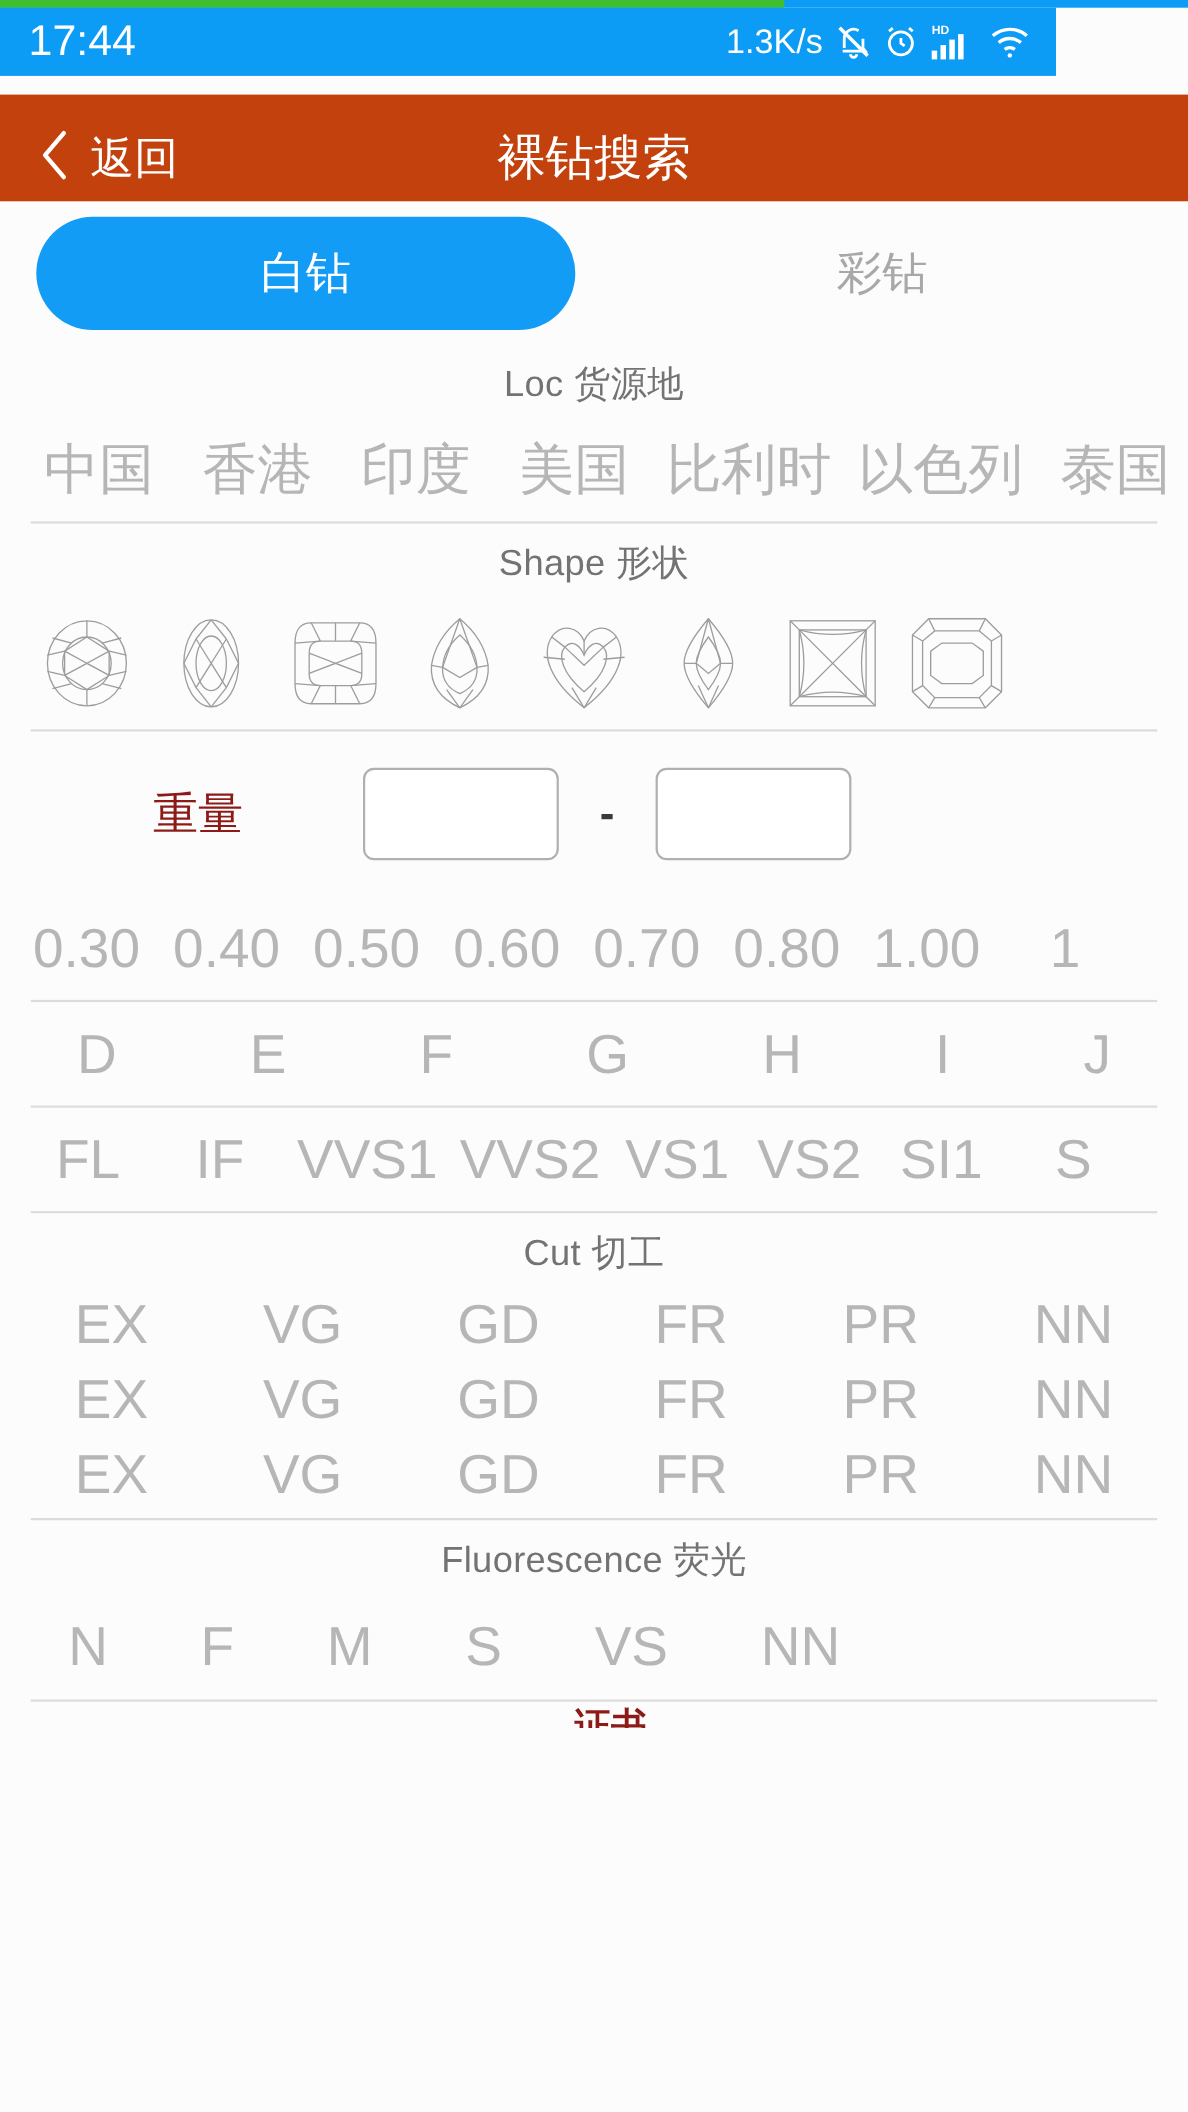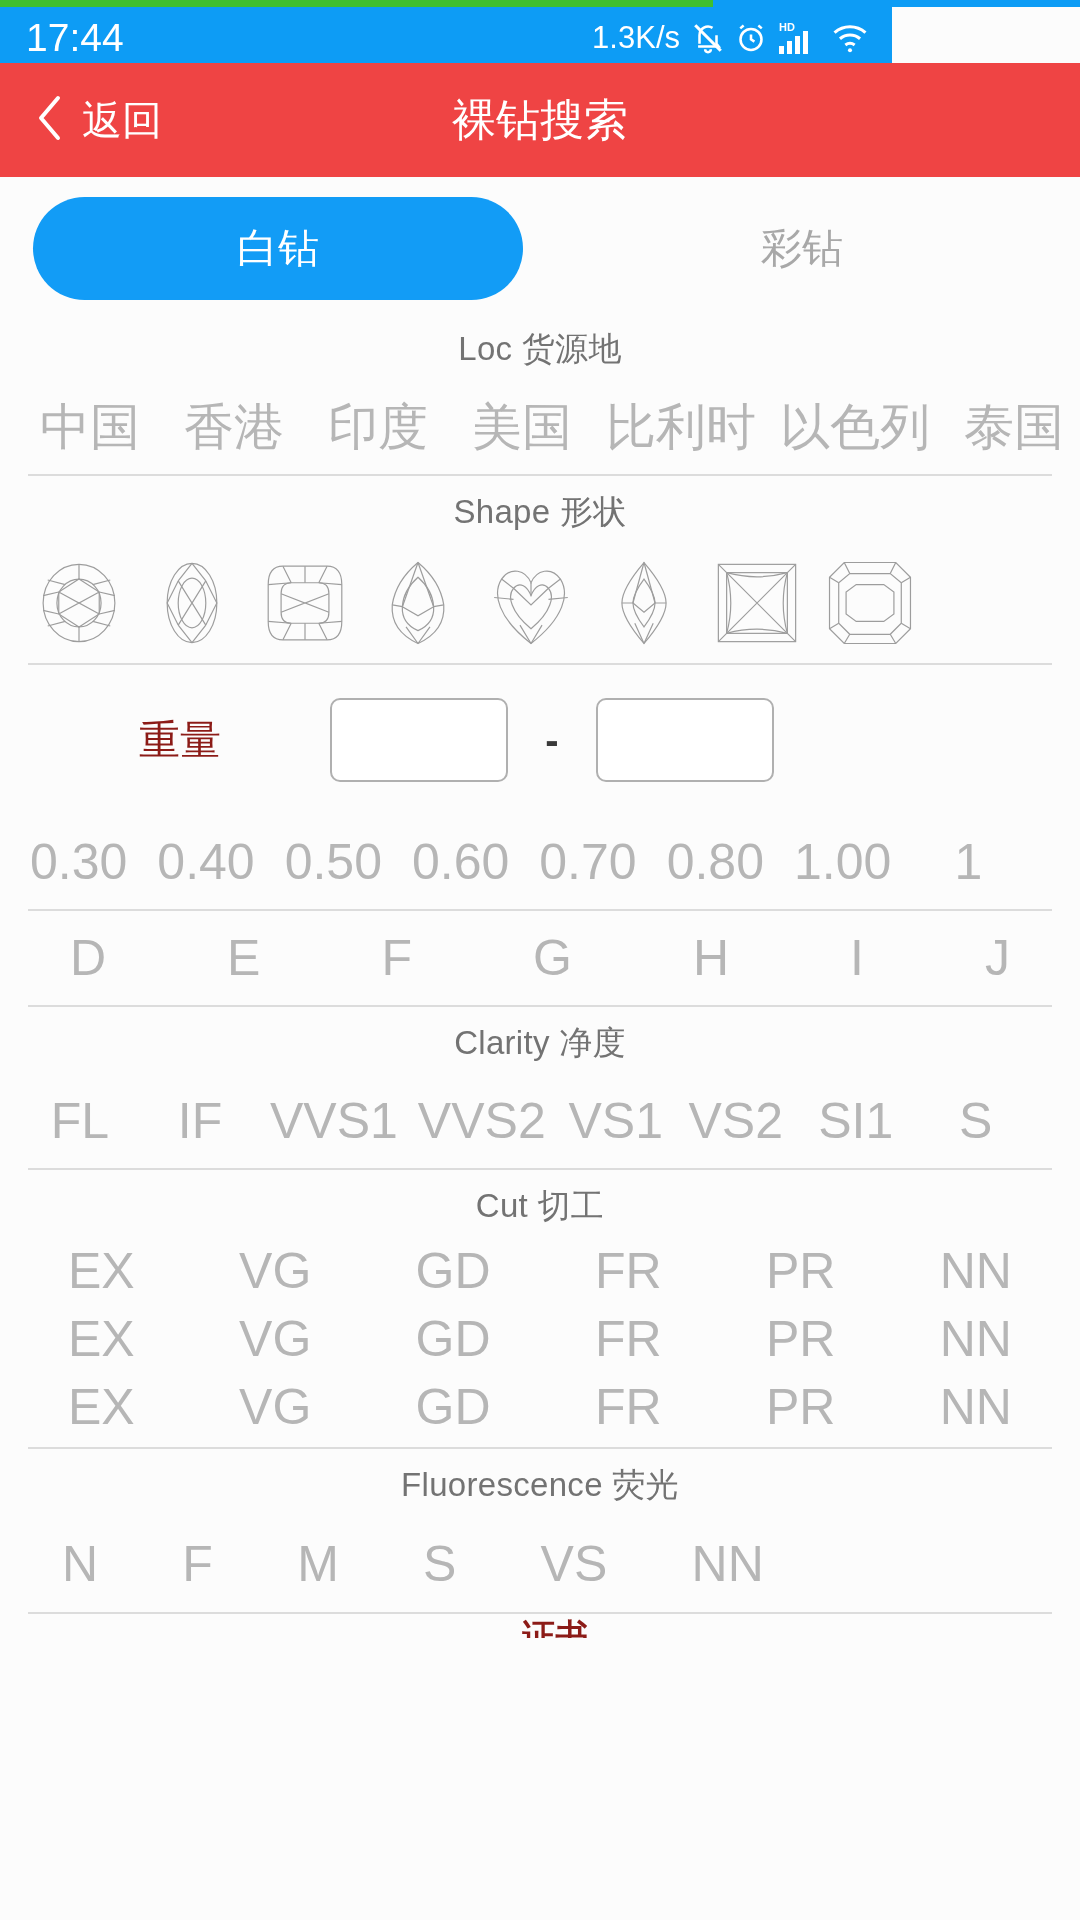--- a/index.html
+++ b/index.html
@@ -16,39 +16,39 @@
     position: absolute; top: 0; left: 0;
     width: 1080px; height: 7px; background: #0d9cf5;
   }
   .progress-fill {
     height: 100%; width: 66%; background: #3fbf2f;
   }
 
   
   .statusbar {
     position: absolute; top: 7px; left: 0;
-    width: 892px; height: 62px;
+    width: 960px; height: 62px;
     background: #0d9cf5;
     display: flex; align-items: center;
     padding: 0 22px 0 26px;
     color: #ffffff;
   }
   .status-time { font-size: 39px; letter-spacing: 0px; font-weight: 400; }
   .status-right {
     margin-left: auto; display: flex; align-items: center; gap: 9px;
   }
   .status-speed { font-size: 31px; font-weight: 400; margin-right: 2px; }
   .sicon { display: inline-flex; align-items: center; justify-content: center; }
   .sicon svg { display: block; }
 
   
   .navbar {
-    position: absolute; top: 63px; left: 0;
+    position: absolute; top: 86px; left: 0;
     width: 1080px; height: 114px;
-    background: #ef4444;
+    background: #c2410c;
     display: flex; align-items: center;
   }
   .nav-back {
     display: flex; align-items: center; gap: 16px;
     padding-left: 34px; color: #fff;
   }
   .nav-back-chevron { display: block; }
   .nav-back-label { font-size: 40px; color: #ffffff; }
   .nav-title {
     position: absolute; left: 0; right: 0; text-align: center;
@@ -339,21 +339,20 @@
       <span class="opt">D</span>
       <span class="opt">E</span>
       <span class="opt">F</span>
       <span class="opt">G</span>
       <span class="opt">H</span>
       <span class="opt">I</span>
       <span class="opt">J</span>
     </div>
     <div class="divider"></div>
 
-    <div class="sec-title">Clarity 净度</div>
     <div class="opt-row clarity">
       <span class="opt">FL</span>
       <span class="opt">IF</span>
       <span class="opt">VVS1</span>
       <span class="opt">VVS2</span>
       <span class="opt">VS1</span>
       <span class="opt">VS2</span>
       <span class="opt">SI1</span>
       <span class="opt">S</span>
     </div>

